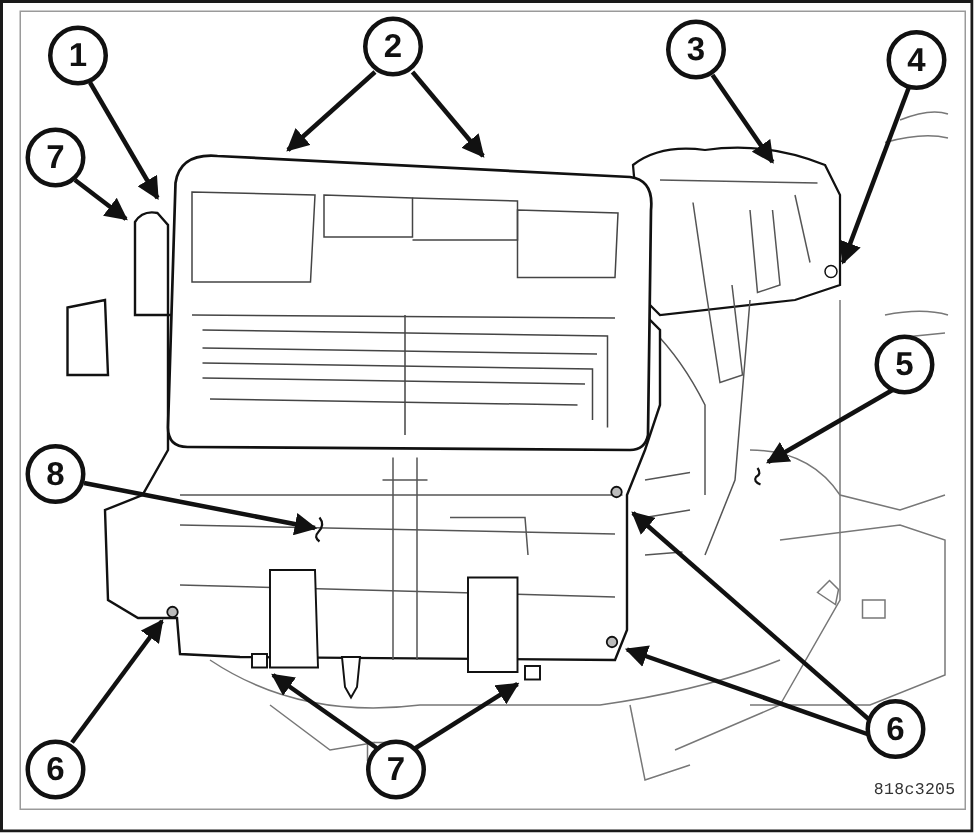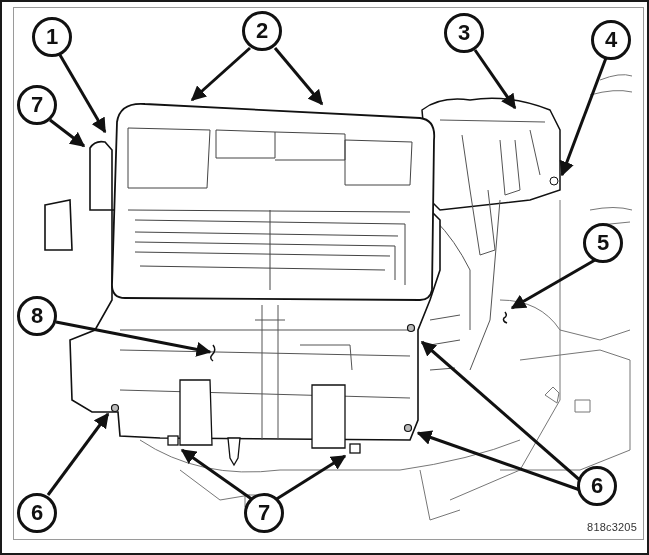--- a/index.html
+++ b/index.html
@@ -3,21 +3,21 @@
 <meta charset="utf-8">
 <style>
   html, body { margin:0; padding:0; background:#ffffff; }
   body { width:649px; height:555px; position:relative; overflow:hidden; font-family:"Liberation Sans", sans-serif; }
   .outer { position:absolute; left:0; top:0; width:645px; height:551px; border:2px solid #1a1a1a; background:#fff; }
   .frame { position:absolute; left:13px; top:7px; width:629px; height:531px; border:1px solid #9a9a9a; background:#fff; }
   svg.art { position:absolute; left:0; top:0; }
   .callout { position:absolute; width:40px; height:40px; border:3px solid #111; border-radius:50%; background:#fff;
              box-sizing:border-box; display:flex; align-items:center; justify-content:center;
              font-family:"Liberation Sans", sans-serif; font-weight:bold; font-size:22px; color:#111; }
-  .figid { position:absolute; right:12px; bottom:22px; font-family:Liberation Sans, sans-serif; font-size:11px; color:#333; letter-spacing:0.2px; }
+  .figid { position:absolute; right:12px; bottom:22px; font-family:Liberation Mono, monospace; font-size:11px; color:#333; letter-spacing:0.2px; }
 </style>
 </head>
 <body>
 
 <div class="outer"></div>
 <div class="frame"></div>
 
 <svg class="art" width="649" height="555" viewBox="0 0 649 555">
   <defs>
     <marker id="ah" viewBox="0 0 10 10" refX="9" refY="5" markerWidth="5" markerHeight="5" orient="auto">

